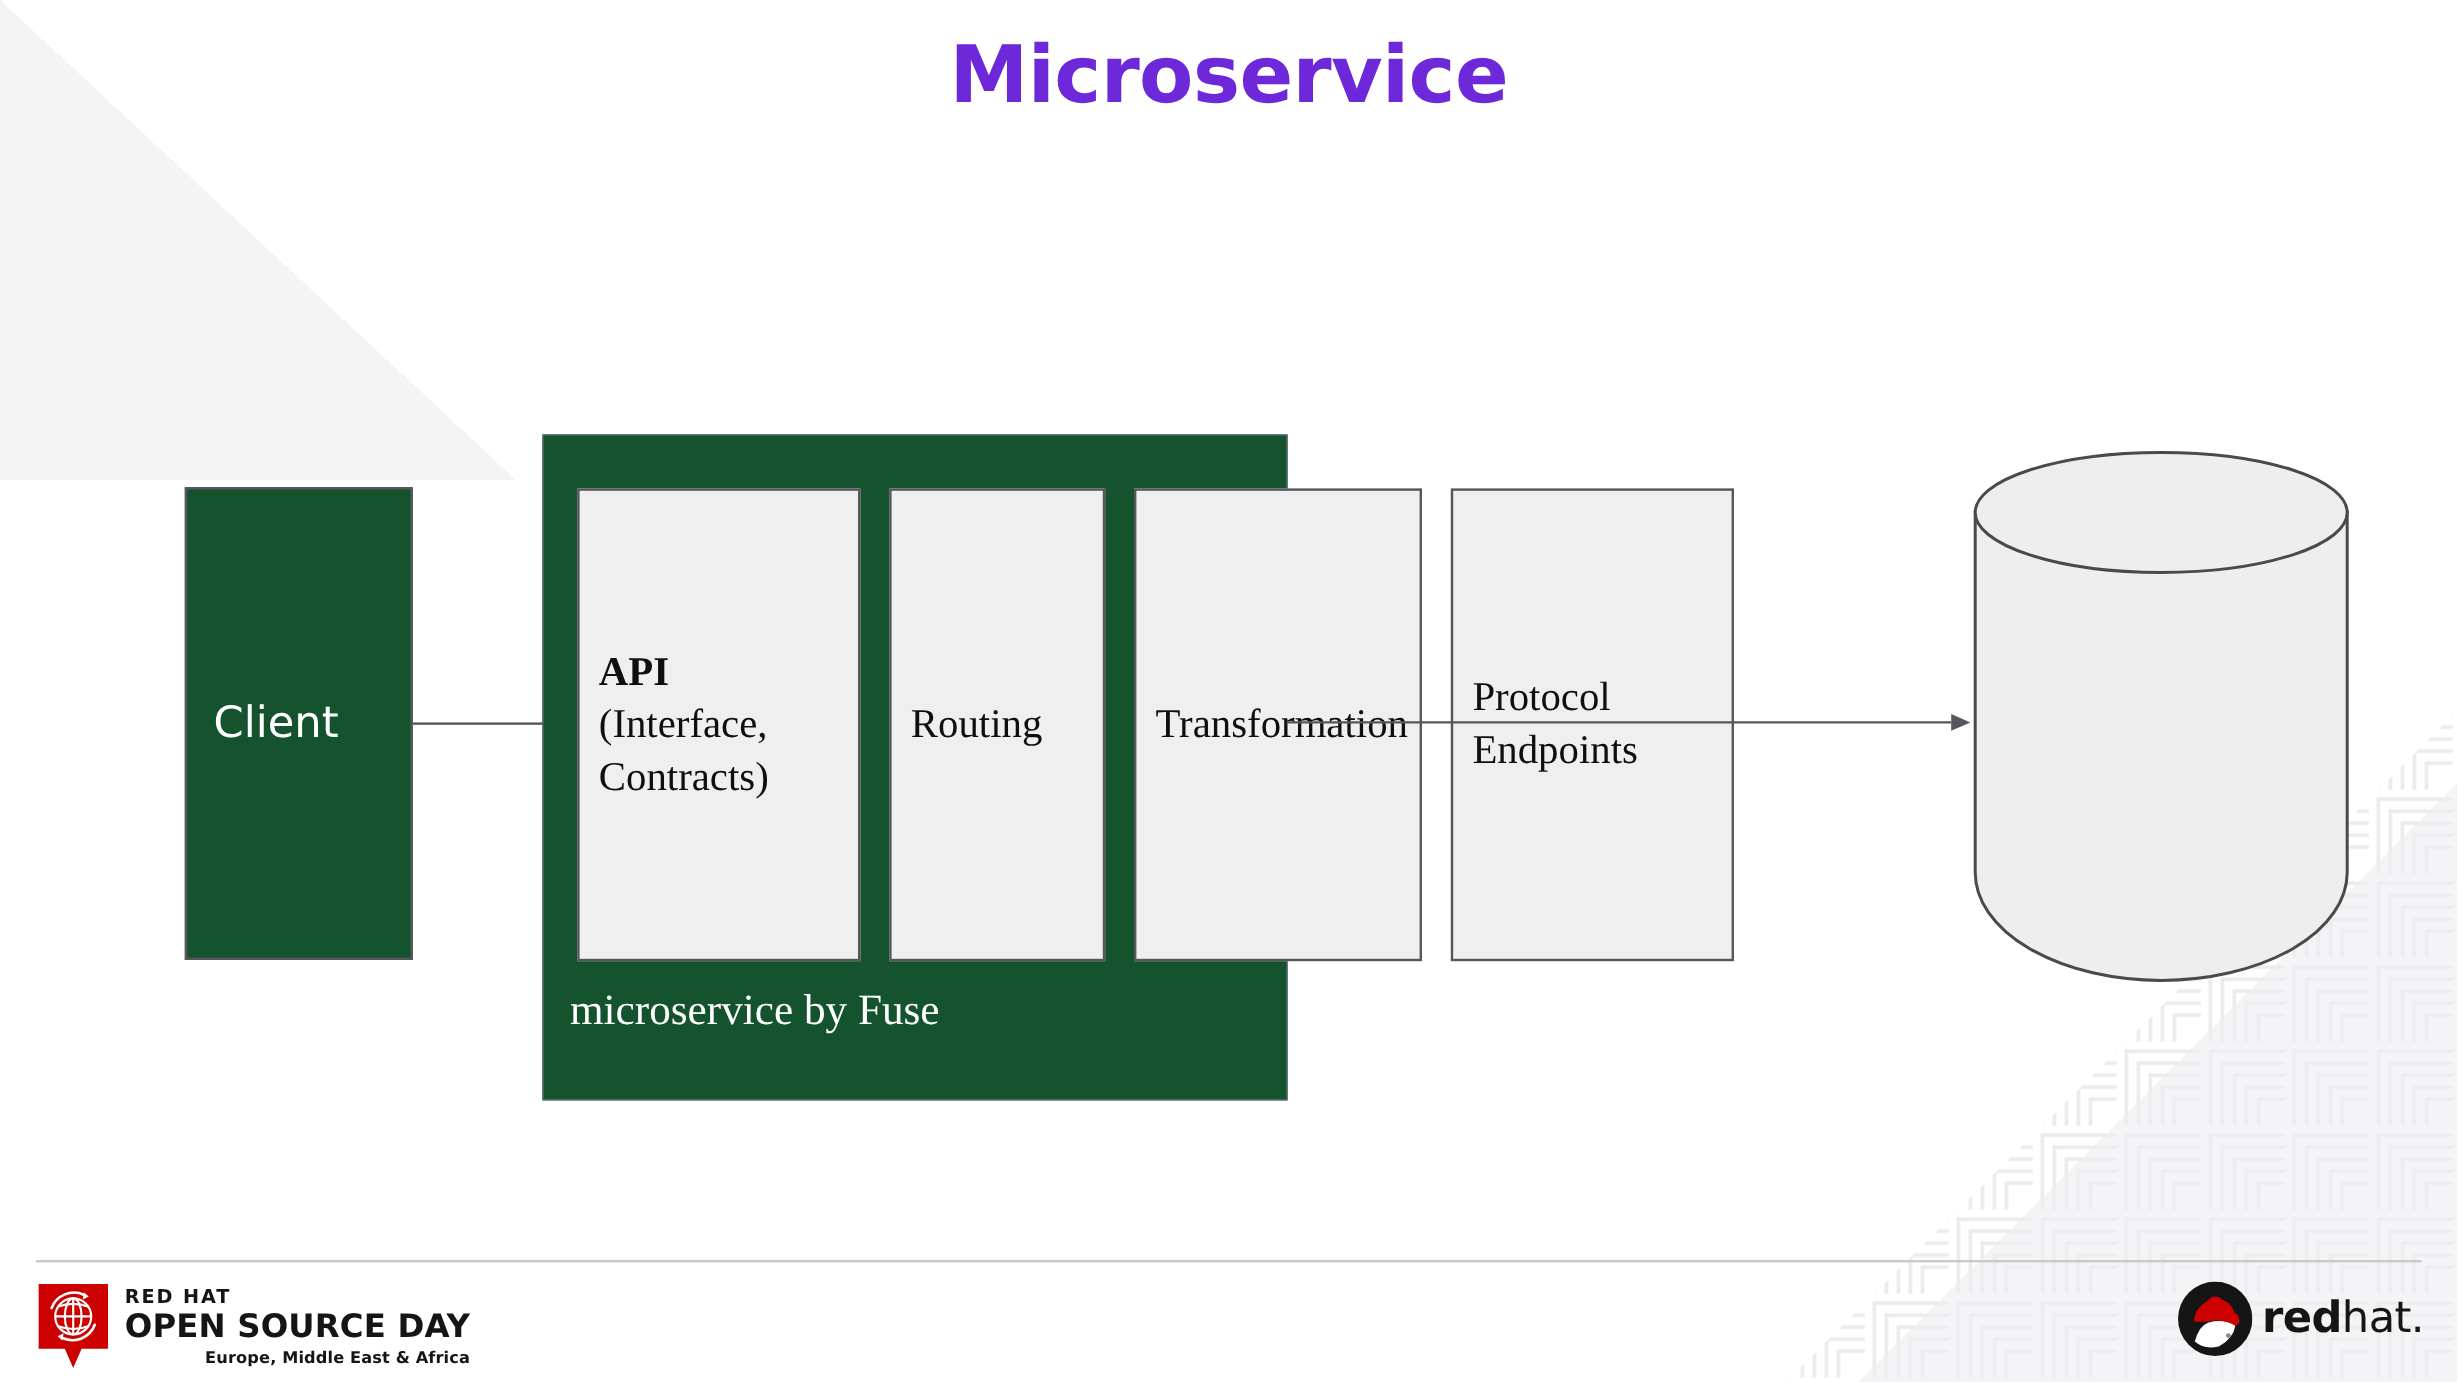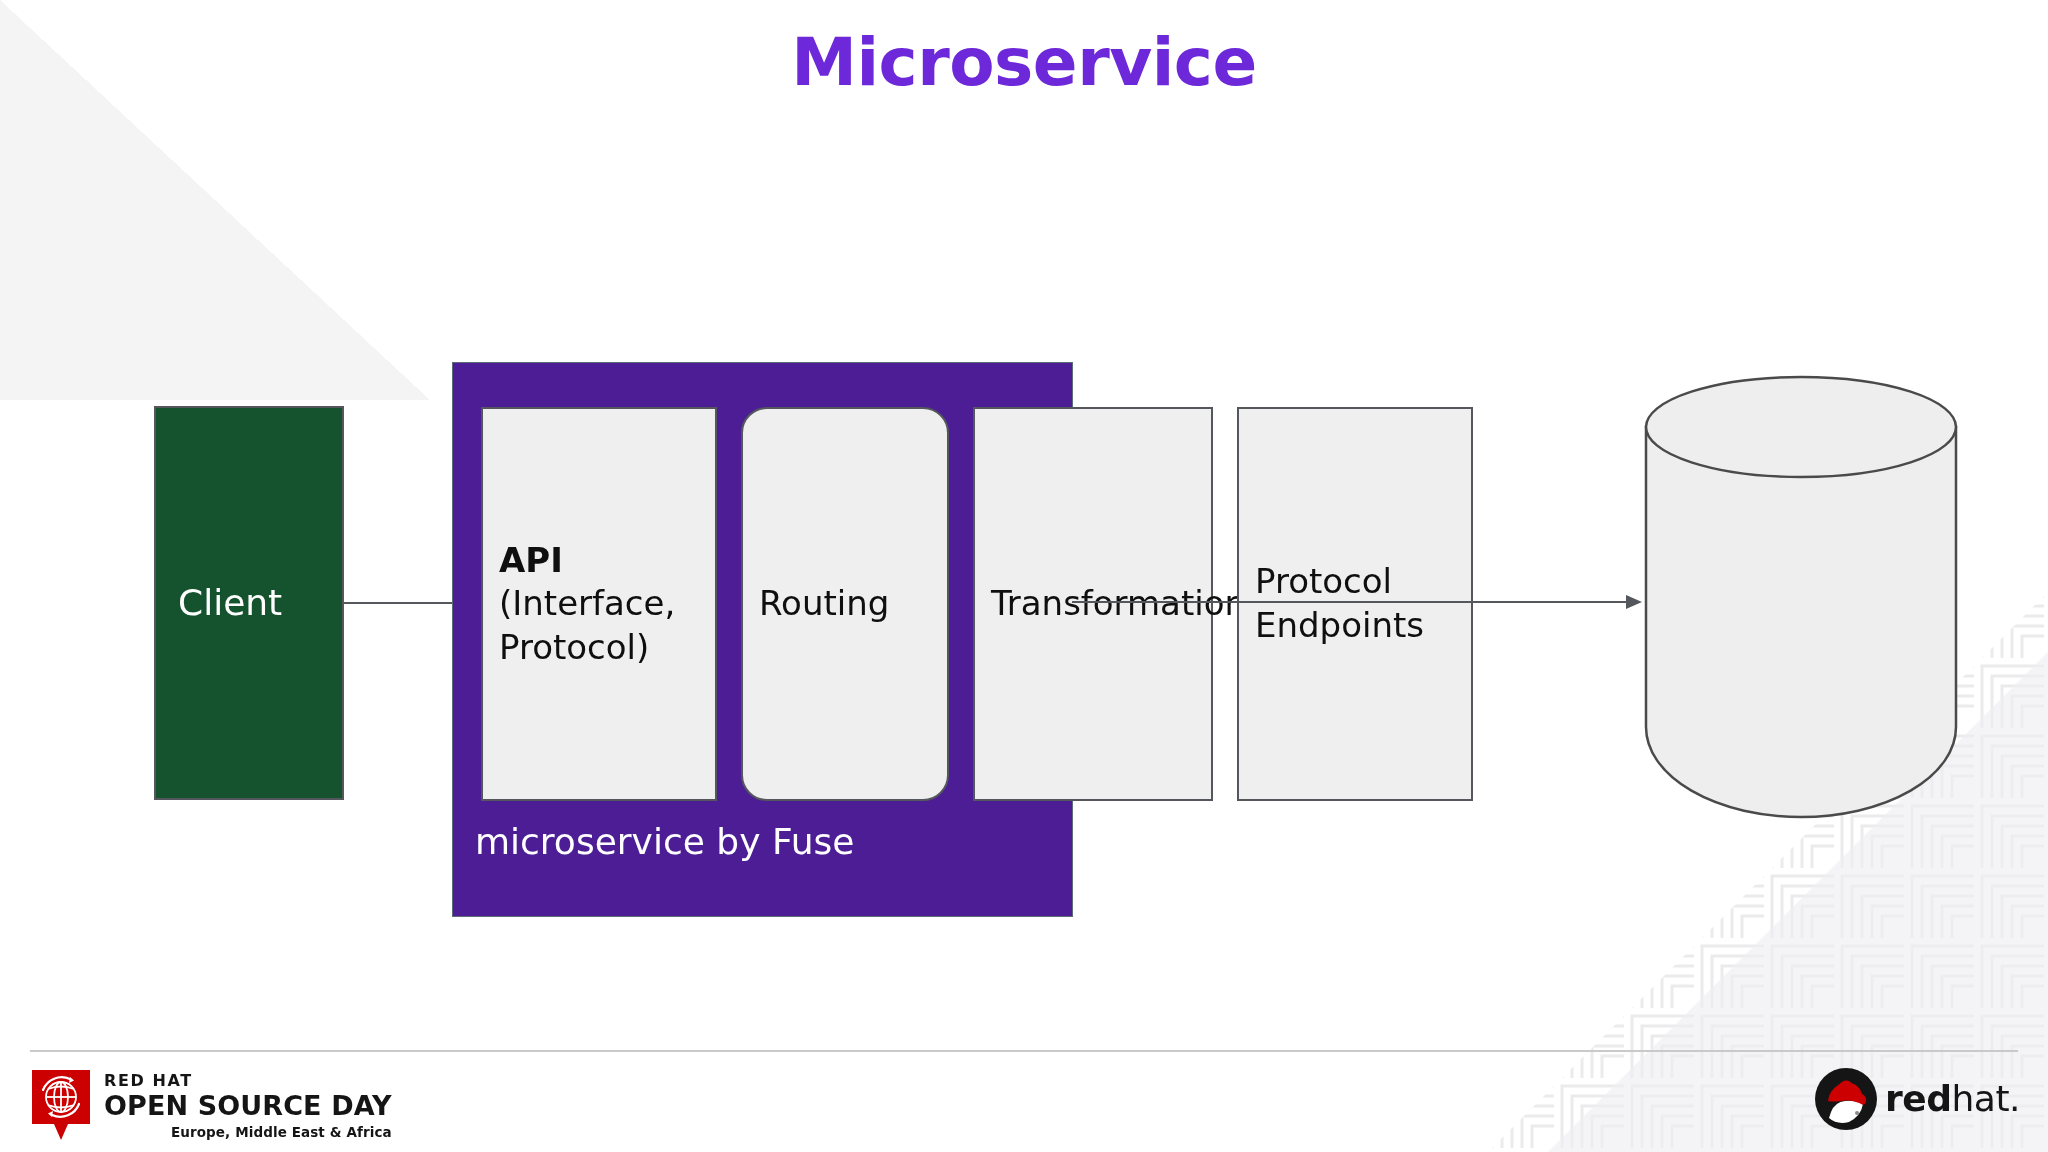--- a/index.html
+++ b/index.html
@@ -67,22 +67,23 @@
   .client-box .label {
     color: #ffffff;
     font-size: 36px;
     line-height: 1.2;
   }
 
   .service-container {
     position: absolute;
     left: 452px; top: 362px;
     width: 621px; height: 555px;
-    background: #4c1d95;
+    background: #14532d;
     border: 1px solid #5c6d78;
+    font-family: Liberation Serif, serif;
   }
 
   .fuse-label {
     position: absolute;
     left: 22px; bottom: 54px;
     color: #ffffff;
     font-size: 36px;
     white-space: nowrap;
   }
 
@@ -107,21 +108,21 @@
   .inner-box .btext {
     font-size: 34px;
     line-height: 1.28;
     color: #0f0f0f;
     word-break: normal;
     overflow-wrap: break-word;
   }
   .inner-box .btext b { font-weight: bold; }
 
   .box-api        { width: 236px; }
-  .box-routing    { width: 208px; border-radius: 26px; }
+  .box-routing    { width: 180px; }
   .box-transform  { width: 240px; }
   .box-protocol   { width: 236px; }
 
   .connector-left {
     position: absolute;
     left: 344px; top: 602px;
     width: 110px; height: 2px;
     background: #54585c;
   }
 
@@ -212,21 +213,21 @@
     <div class="client-box">
       <span class="label">Client</span>
     </div>
 
     <div class="connector-left"></div>
 
     <div class="service-container">
       <div class="inner-row">
 
         <div class="inner-box box-api">
-          <div class="btext"><b>API</b><br><span>(Interface, Protocol)</span></div>
+          <div class="btext"><b>API</b><br><span>(Interface, Contracts)</span></div>
         </div>
 
         <div class="inner-box box-routing">
           <div class="btext">Routing</div>
         </div>
 
         <div class="inner-box box-transform">
           <div class="btext">Transformation</div>
         </div>
 

